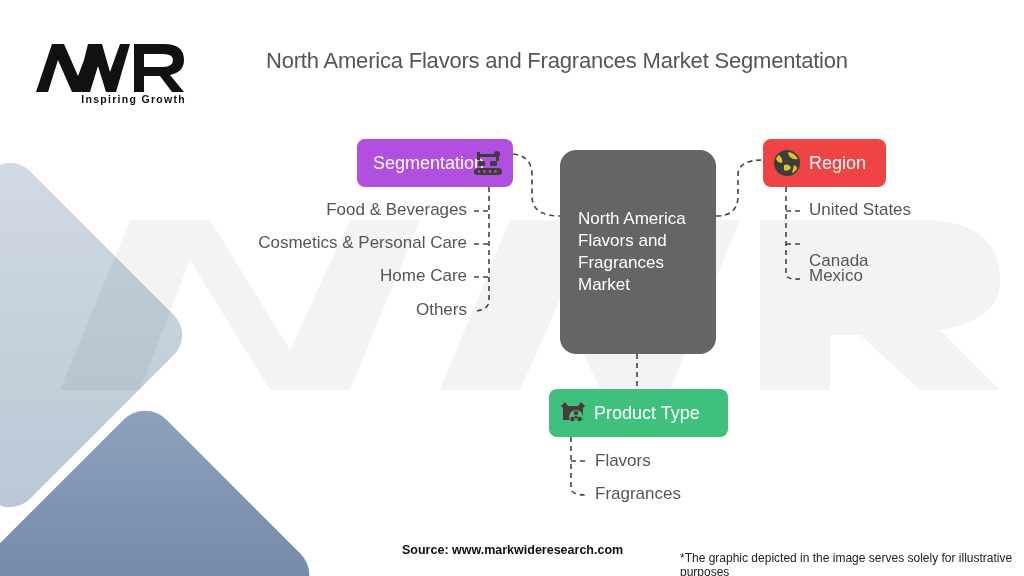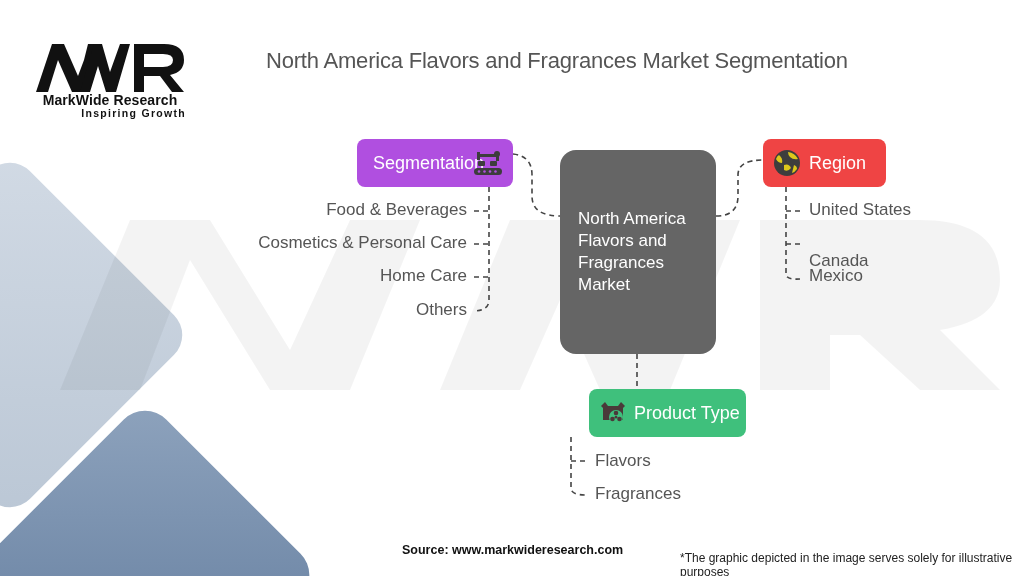--- a/index.html
+++ b/index.html
@@ -15,21 +15,21 @@
   .logo-tag { font-weight:bold; font-size:10.5px; color:#111; text-align:right; letter-spacing:1.3px; margin-top:-1px; }
   .title { position:absolute; left:266px; top:48px; font-size:22px; color:#555; letter-spacing:-0.2px; white-space:nowrap; }
   .center-box { position:absolute; left:560px; top:150px; width:156px; height:204px; background:#656565; border-radius:16px;
     display:flex; align-items:center; justify-content:center; color:#fff; font-size:17px; line-height:22px; }
   .center-box span { display:block; width:120px; }
   .cat { position:absolute; height:48px; border-radius:8px; display:flex; align-items:center; color:#fff; font-size:18px; }
   .cat-app { left:357px; top:139px; width:156px; background:#b04fe0; padding-left:16px; box-sizing:border-box; }
   .cat-app .icon { position:absolute; right:10px; top:10px; }
   .cat-region { left:763px; top:139px; width:123px; background:#ef4444; }
   .cat-region .icon { margin-left:10px; margin-right:8px; }
-  .cat-prod { left:549px; top:389px; width:157px; background:#3fc07c;margin-left:40px; }
+  .cat-prod { left:549px; top:389px; width:179px; background:#3fc07c; }
   .cat-prod .icon { margin-left:10px; margin-right:7px; }
   .item { position:absolute; font-size:17px; color:#555; white-space:nowrap; }
   .item-left { text-align:right; }
   .lines { position:absolute; left:0; top:0; width:1024px; height:576px; pointer-events:none; }
   .source { position:absolute; left:402px; top:543px; font-size:12.5px; font-weight:bold; color:#111; }
   .disclaimer { position:absolute; left:680px; top:551px; font-size:12px; color:#222; }
 </style>
 </head>
 <body>
 
@@ -40,21 +40,20 @@
   <path d="M380 170 L450 0 L520 0 L560 100 L600 0 L680 0 L610 170 L540 170 L500 80 L460 170 Z" fill="#000"></path>
   <path d="M700 170 L700 0 L860 0 Q940 0 940 60 Q940 100 880 110 L940 170 L860 170 L800 115 L770 115 L770 170 Z" fill="#000"></path>
 </svg>
 
 <div class="logo">
   <svg class="logo-mark" width="152" height="52" viewBox="0 0 152 52">
     <path d="M2 50 L18 2 L30 2 L44 34 L50 18 L54 2 L62 2 L48 50 L38 50 L24 18 L14 50 Z" fill="#111"></path>
     <path d="M46 50 L60 2 L68 2 L76 30 L86 2 L96 2 L82 50 L72 50 L64 24 L56 50 Z" fill="#111"></path>
     <path d="M100 50 L100 2 L130 2 Q150 2 150 18 Q150 30 136 33 L150 50 L138 50 L126 34 L110 34 L110 50 Z M110 12 L110 25 L129 25 Q139 25 139 18 Q139 12 129 12 Z" fill="#111" fill-rule="evenodd"></path>
   </svg>
-  <div class="logo-name">MarkWide Research</div>
   <div class="logo-tag">Inspiring Growth</div>
 </div>
 
 <div class="title">North America Flavors and Fragrances Market Segmentation</div>
 
 <svg class="lines">
   <g fill="none" stroke="#444" stroke-width="1.6" stroke-dasharray="5,4">
 
     <path d="M513 154 Q532 156 532 175 L532 196 Q532 216 560 216"></path>
 

